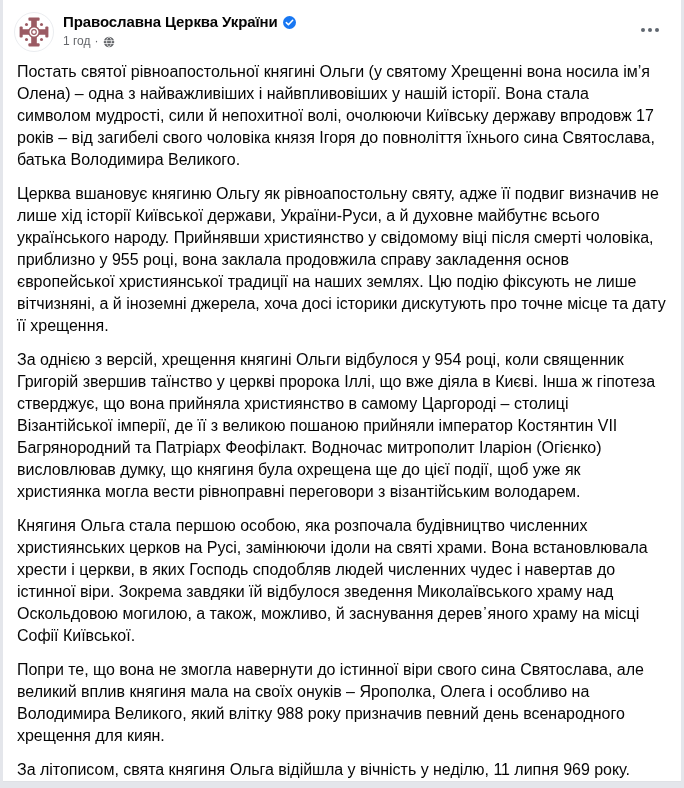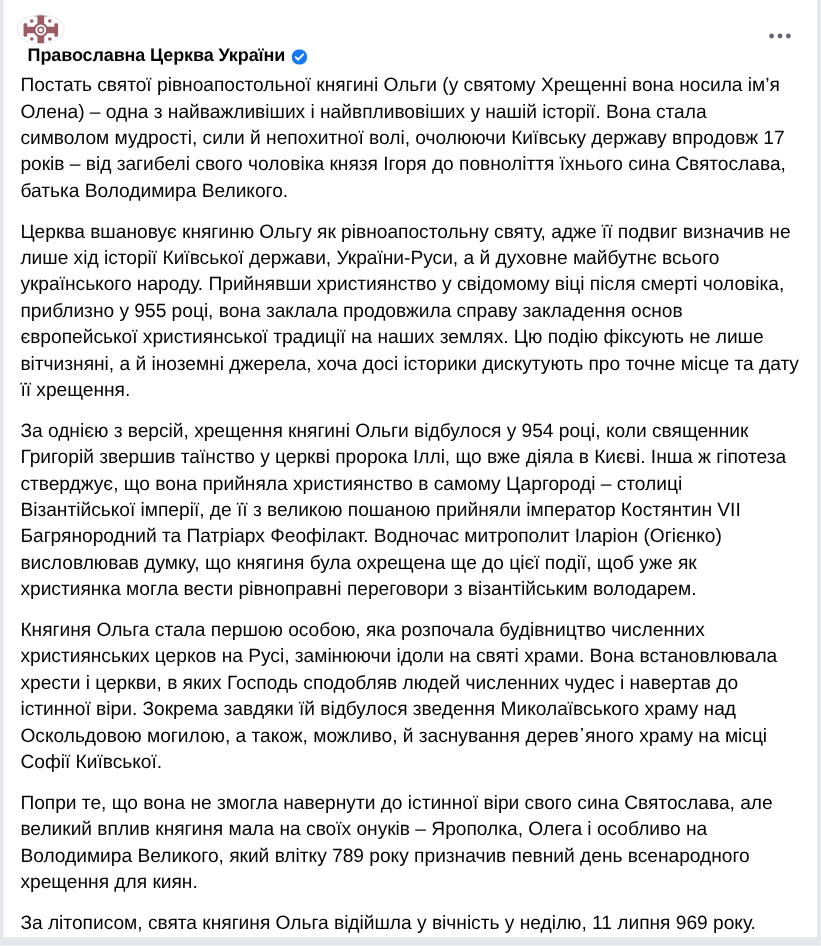--- a/index.html
+++ b/index.html
@@ -28,21 +28,20 @@
   }
 
   
   .post-header {
     display: flex;
     align-items: flex-start;
     padding: 12px 12px 0 11px;
     position: relative;
     height: 56px;
     box-sizing: border-box;
-    flex-direction: column;
   }
   .avatar {
     width: 40px;
     height: 40px;
     min-width: 40px;
     border-radius: 50%;
     background: #ffffff;
     border: 1px solid #ebedf0;
     box-sizing: border-box;
     overflow: hidden;
@@ -168,32 +167,45 @@
     <div class="header-text">
       <div class="name-row">
         <span class="page-name">Православна Церква України</span>
         <span class="verified-badge">
           <svg width="13" height="13" viewBox="0 0 16 16">
             <circle cx="8" cy="8" r="8" fill="#1877f2"></circle>
             <path d="M4.1 8.2 L6.7 10.8 L11.9 5.3" fill="none" stroke="#ffffff" stroke-width="1.9" stroke-linecap="round" stroke-linejoin="round"></path>
           </svg>
         </span>
       </div>
+      <div class="meta-row">
+        <span class="meta-time">1 год</span>
+        <span class="meta-dot">·</span>
+        <span class="globe-icon">
+          <svg width="12" height="12" viewBox="0 0 16 16">
+            <circle cx="8" cy="8" r="7" fill="#65676b"></circle>
+            <path d="M8 1 C5.4 3 4.6 5.4 4.8 8 C5 10.6 6.2 13 8 15" fill="none" stroke="#ffffff" stroke-width="1"></path>
+            <path d="M8 1 C10.6 3 11.4 5.4 11.2 8 C11 10.6 9.8 13 8 15" fill="none" stroke="#ffffff" stroke-width="1"></path>
+            <line x1="1.3" y1="6.2" x2="14.7" y2="6.2" stroke="#ffffff" stroke-width="1"></line>
+            <line x1="1.3" y1="10" x2="14.7" y2="10" stroke="#ffffff" stroke-width="1"></line>
+          </svg>
+        </span>
+      </div>
     </div>
 
     <div class="menu-dots">
       <span></span>
       <span></span>
       <span></span>
     </div>
   </div>
 
   <div class="post-body">
     <p>Постать святої рівноапостольної княгині Ольги (у святому Хрещенні вона носила ім’я Олена) – одна з найважливіших і найвпливовіших у нашій історії. Вона стала символом мудрості, сили й непохитної волі, очолюючи Київську державу впродовж 17 років – від загибелі свого чоловіка князя Ігоря до повноліття їхнього сина Святослава, батька Володимира Великого.</p>
     <p>Церква вшановує княгиню Ольгу як рівноапостольну святу, адже її подвиг визначив не лише хід історії Київської держави, України-Руси, а й духовне майбутнє всього українського народу. Прийнявши християнство у свідомому віці після смерті чоловіка, приблизно у 955 році, вона заклала продовжила справу закладення основ європейської християнської традиції на наших землях. Цю подію фіксують не лише вітчизняні, а й іноземні джерела, хоча досі історики дискутують про точне місце та дату її хрещення.</p>
     <p>За однією з версій, хрещення княгині Ольги відбулося у 954 році, коли священник Григорій звершив таїнство у церкві пророка Іллі, що вже діяла в Києві. Інша ж гіпотеза стверджує, що вона прийняла християнство в самому Царгороді – столиці Візантійської імперії, де її з великою пошаною прийняли імператор Костянтин VII Багрянородний та Патріарх Феофілакт. Водночас митрополит Іларіон (Огієнко) висловлював думку, що княгиня була охрещена ще до цієї події, щоб уже як християнка могла вести рівноправні переговори з візантійським володарем.</p>
     <p>Княгиня Ольга стала першою особою, яка розпочала будівництво численних християнських церков на Русі, замінюючи ідоли на святі храми. Вона встановлювала хрести і церкви, в яких Господь сподобляв людей численних чудес і навертав до істинної віри. Зокрема завдяки їй відбулося зведення Миколаївського храму над Оскольдовою могилою, а також, можливо, й заснування дерев᾿яного храму на місці Софії Київської.</p>
-    <p>Попри те, що вона не змогла навернути до істинної віри свого сина Святослава, але великий вплив княгиня мала на своїх онуків – Ярополка, Олега і особливо на Володимира Великого, який влітку 789 року призначив певний день всенародного хрещення для киян.</p>
+    <p>Попри те, що вона не змогла навернути до істинної віри свого сина Святослава, але великий вплив княгиня мала на своїх онуків – Ярополка, Олега і особливо на Володимира Великого, який влітку 988 року призначив певний день всенародного хрещення для киян.</p>
     <p>За літописом, свята княгиня Ольга відійшла у вічність у неділю, 11 липня 969 року. Вона заповіла не здійснювати над собою язичницьких обрядів і була похована за християнським звичаєм у одному з храмів Києва, зведених нею. І через кілька століть, а саме в 1547 році, була офіційно прославлена серед святих Православною Церквою.</p>
 
   </div>
 
 </div>
 
 </body></html>

